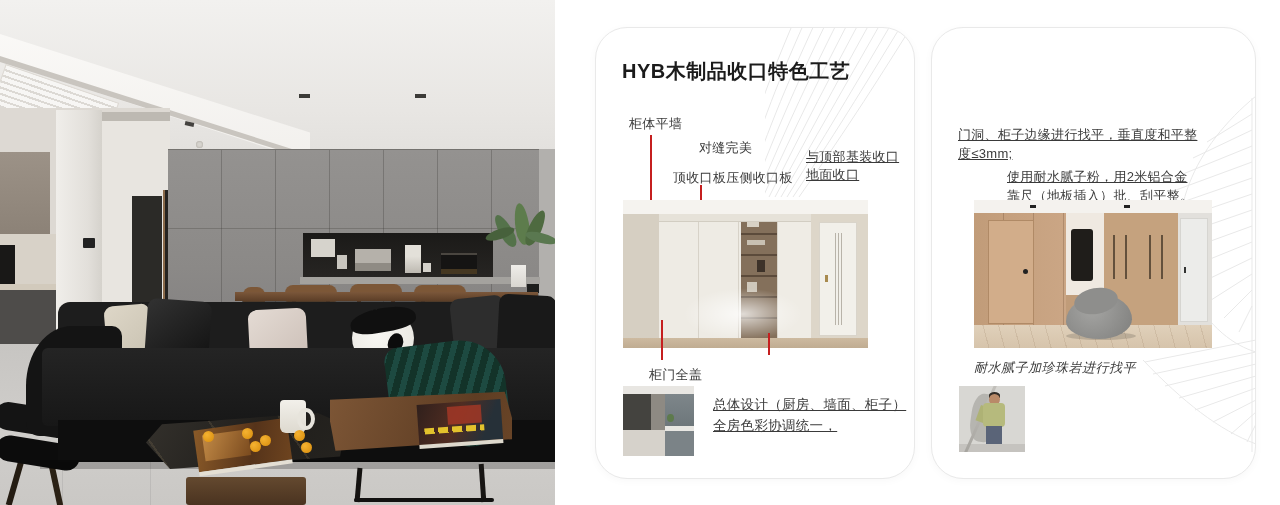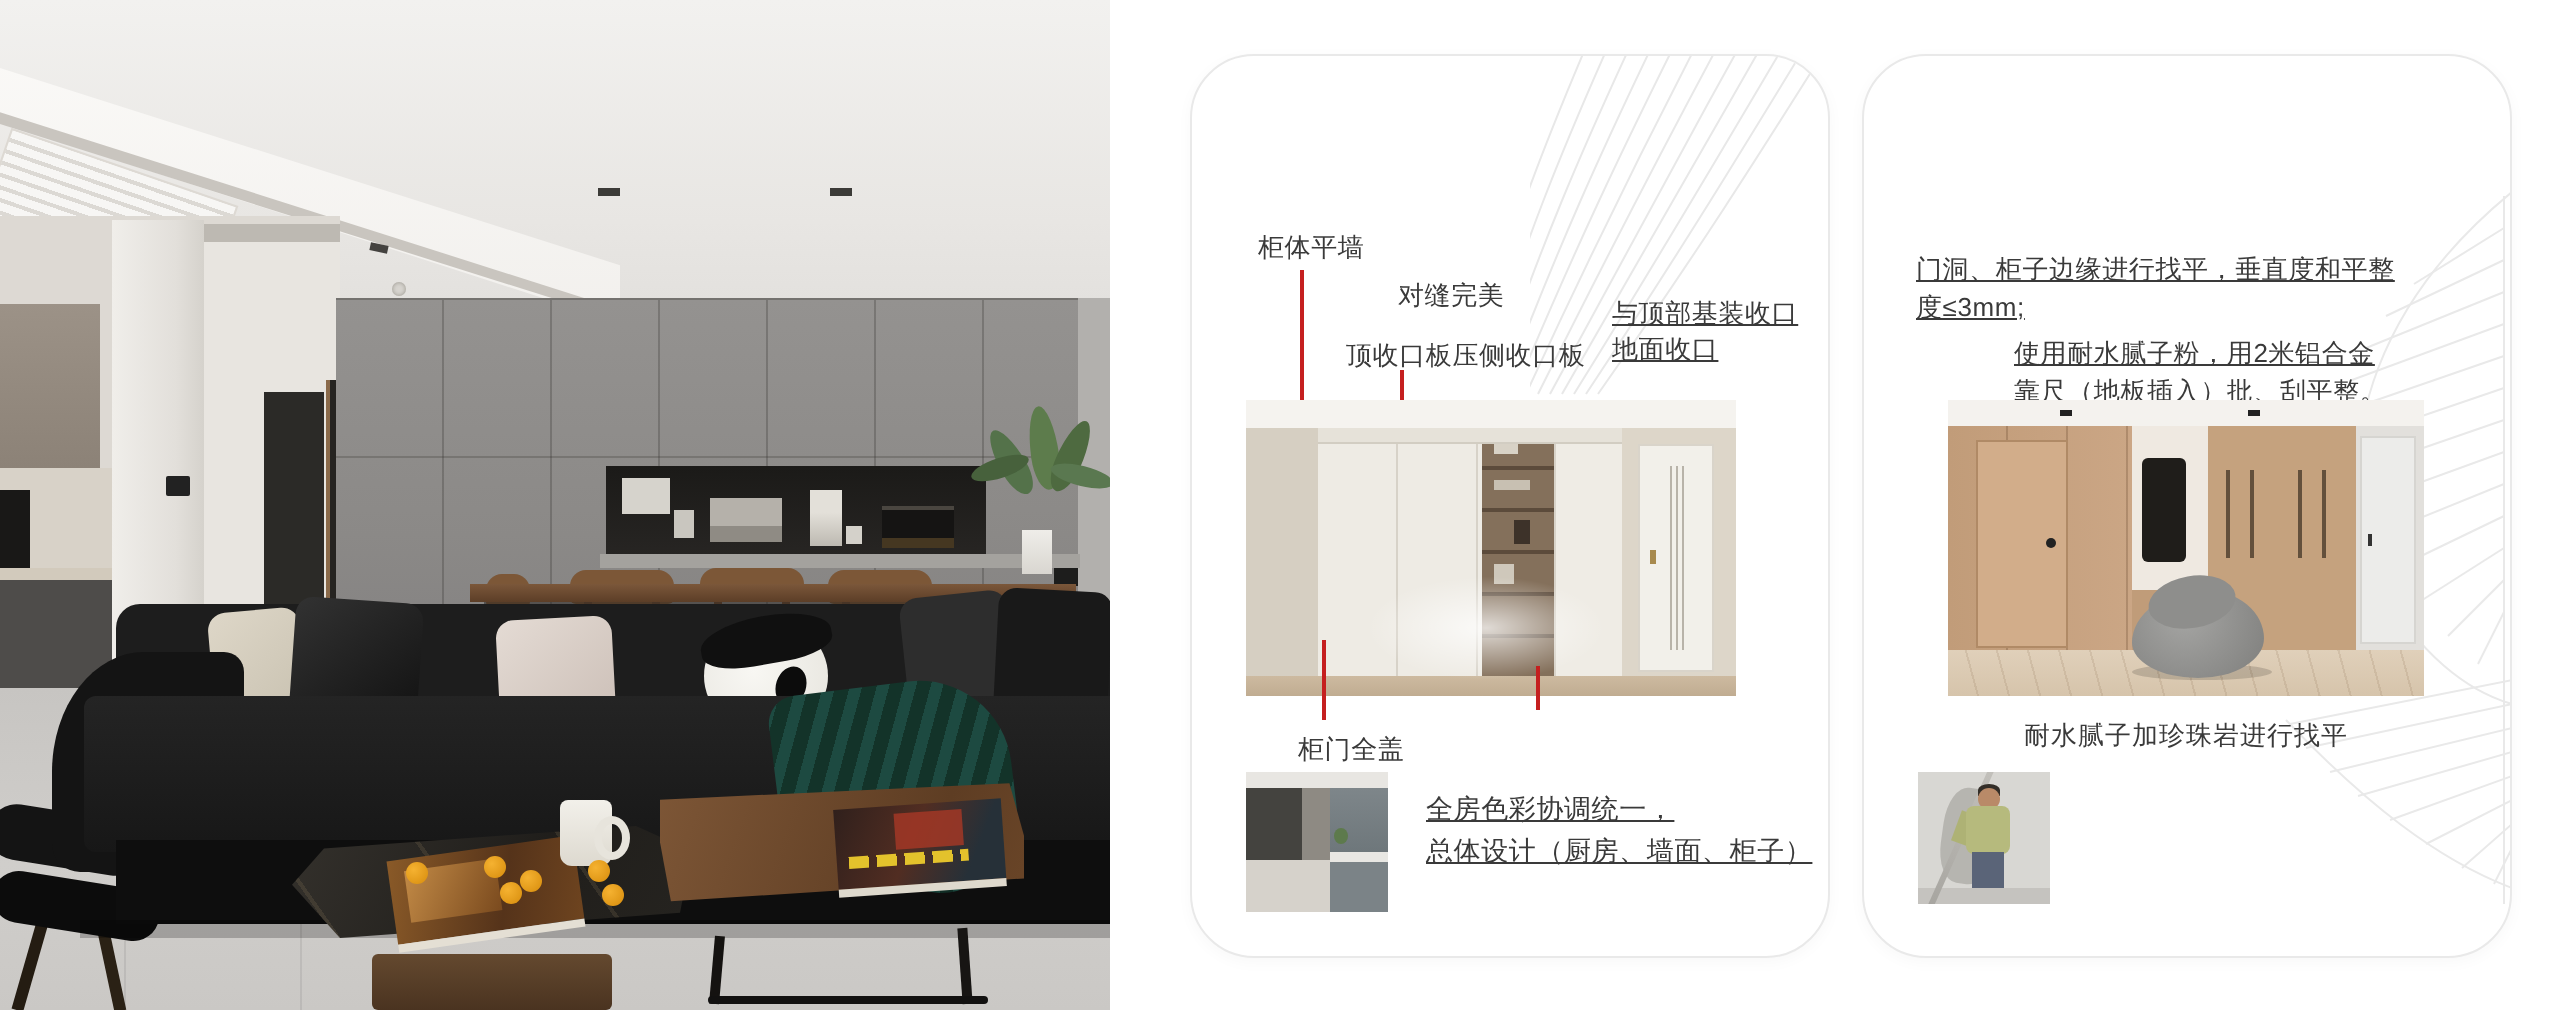--- a/index.html
+++ b/index.html
@@ -141,21 +141,21 @@
   .t-walld{left:0;top:8px;width:30px;height:36px;background:#44433f;}
   .t-wallm{left:28px;top:8px;width:16px;height:42px;background:#8e8a83;}
   .t-cab{left:42px;top:8px;width:29px;height:34px;background:linear-gradient(180deg,#7e868a,#6d767a);}
   .t-counter{left:42px;top:40px;width:29px;height:5px;background:#e8e7e3;}
   .t-lower{left:42px;top:45px;width:29px;height:25px;background:#7b8387;}
   .t-floor{left:0;top:44px;width:44px;height:26px;background:#d6d2cb;}
   .t-plant{left:44px;top:28px;width:7px;height:8px;border-radius:50%;background:#5d7a4c;}
   
   .p1{left:26px;top:97px;font-size:13px;color:#3a3a3a;line-height:19px;letter-spacing:.3px;}
   .p2{left:75px;top:139px;font-size:13px;color:#3a3a3a;line-height:19px;letter-spacing:.3px;}
-  .caption{left:42px;top:331px;width:238px;text-align:center;font-size:13px;color:#3a3a3a;letter-spacing:.5px;}
+  .caption{left:42px;top:331px;width:238px;text-align:left;font-size:13px;color:#3a3a3a;letter-spacing:.5px;font-style:italic;}
   .specs{left:109px;top:363px;font-size:14px;color:#3a3a3a;line-height:21.5px;letter-spacing:.3px;}
   .tline{display:block;text-decoration:underline;}
   
   .c2img{left:42px;top:172px;width:238px;height:148px;overflow:hidden;background:#eae7e2;}
   .w-ceil{left:0;top:0;width:238px;height:13px;background:#f4f2ee;}
   .w-dot1{left:56px;top:5px;width:6px;height:3px;background:#222;}
   .w-dot2{left:150px;top:5px;width:6px;height:3px;background:#222;}
   .w-lwall{left:0;top:13px;width:92px;height:112px;background:repeating-linear-gradient(90deg,rgba(90,60,35,0) 0 29px,rgba(90,60,35,.25) 29px 30px),linear-gradient(90deg,#c19c79,#cba685);}
   .w-door{left:14px;top:20px;width:44px;height:102px;background:#d2ad8a;border:1px solid #b08a66;}
   .w-hdl{right:5px;top:48px;width:5px;height:5px;border-radius:50%;background:#222;}
@@ -313,20 +313,21 @@
       <path d="M106 -6 C76 48, 50 96, 10 170"></path>
         <path d="M95 -6 C66 48, 41 96, 4 170"></path>
       <path d="M84 -6 C56 48, 32 96, -2 170"></path>
         <path d="M73 -6 C46 48, 23 96, -8 170"></path>
       <path d="M62 -6 C36 48, 14 96, -14 170"></path>
         <path d="M51 -6 C26 48, 5 96, -20 170"></path>
       <path d="M40 -6 C16 48, -4 96, -26 170"></path>
         <path d="M29 -6 C6 48, -13 96, -32 170"></path>
     </svg>
 
+    <div class="card-title">HYB木制品收口特色工艺</div>
 
     <div class="co co1">柜体平墙</div>
     <div class="co co2">对缝完美</div>
     <div class="co co3">顶收口板压侧收口板</div>
     <div class="co co4">
       <span class="tline">与顶部基装收口</span>
       <span class="tline">地面收口</span>
     </div>
     <div class="leader ld1"></div>
     <div class="leader ld2"></div>
@@ -360,22 +361,22 @@
       <div class="abs t-ceil"></div>
       <div class="abs t-walld"></div>
       <div class="abs t-wallm"></div>
       <div class="abs t-floor"></div>
       <div class="abs t-cab"></div>
       <div class="abs t-counter"></div>
       <div class="abs t-lower"></div>
       <div class="abs t-plant"></div>
     </div>
     <div class="co co7">
+      <span class="tline">总体设计（厨房、墙面、柜子）</span>
       <span class="tline">全房色彩协调统一，</span>
-      <span class="tline">总体设计（厨房、墙面、柜子）</span>
     </div>
   </div>
 
   <div class="card card2">
     <svg class="abs pattern2" viewBox="0 0 125 450" fill="none" stroke="#e9e9e9" stroke-width="1">
       <path d="M125 68 C64 118, 30 188, 58 262 C78 300, 104 318, 125 324"></path>
       <path d="M121 70 L121 424"></path>
       <path d="M76 114 L121 86"></path>
         <path d="M62 130 L121 102"></path>
         <path d="M52 146 L121 118"></path>

